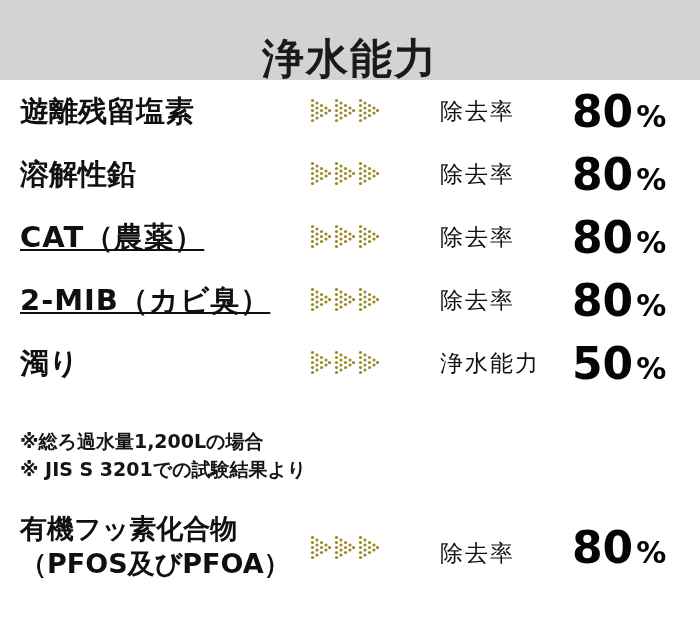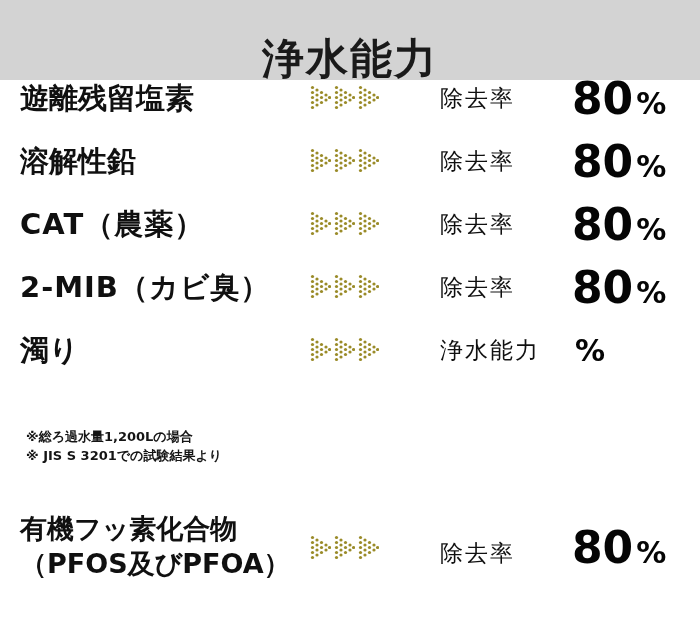--- a/index.html
+++ b/index.html
@@ -34,21 +34,21 @@
     letter-spacing: 2px;
     color: #1a1a1a;
     line-height: 1;
     white-space: nowrap;
   }
 
   
   #capability-table {
     position: absolute;
     left: 0;
-    top: 67px;
+    top: 80px;
     width: 608px;
   }
 
   .spec-row {
     position: relative;
     height: 63px;
     display: flex;
     align-items: center;
   }
 
@@ -57,20 +57,21 @@
     left: 20px;
     font-size: 29px;
     font-weight: 700;
     letter-spacing: 0px;
     white-space: nowrap;
     line-height: 1.05;
     color: #101010;
   }
   .spec-label.latin {
     letter-spacing: 1px;
+    text-decoration: underline;
   }
 
   
   .arrow-group {
     position: absolute;
     left: 310px;
     width: 70px;
     height: 28px;
     display: flex;
     align-items: center;
@@ -115,27 +116,26 @@
   }
 
   
   #notes {
     position: absolute;
     left: 20px;
     top: 428px;
     width: 420px;
   }
   .note-line {
-    font-size: 13px;
+    font-size: 19px;
     font-weight: 600;
     line-height: 1.45;
     color: #151515;
     letter-spacing: 0px;
     white-space: nowrap;
-    margin-left: 6px;
   }
 
   
   #final-row {
     position: absolute;
     left: 0;
     top: 508px;
     width: 596px;
     height: 80px;
   }
@@ -523,20 +523,21 @@
             <circle cx="11.5" cy="12.5" r="1.6"></circle>
             <circle cx="11.5" cy="17.5" r="1.6"></circle>
           <circle cx="16.0" cy="10.0" r="1.6"></circle>
             <circle cx="16.0" cy="15.0" r="1.6"></circle>
           <circle cx="19.5" cy="12.5" r="1.6"></circle>
         </g>
       </svg>
     </div>
     <div class="metric-label">浄水能力</div>
     <div class="metric-value">
+      <span class="num">50</span>
         <span class="pct">%</span>
     </div>
   </div>
 
 </div>
 
 <div id="notes">
   <div class="note-line">※総ろ過水量1,200Lの場合</div>
   <div class="note-line">※ JIS S 3201での試験結果より</div>
 </div>

